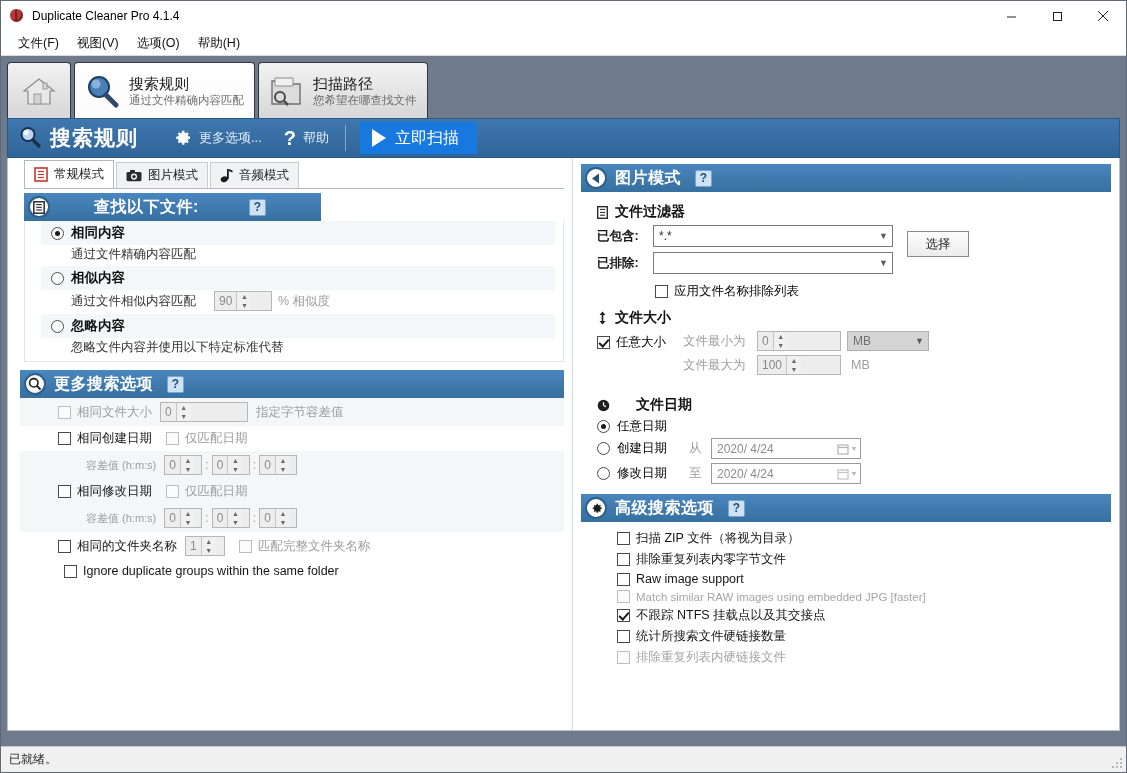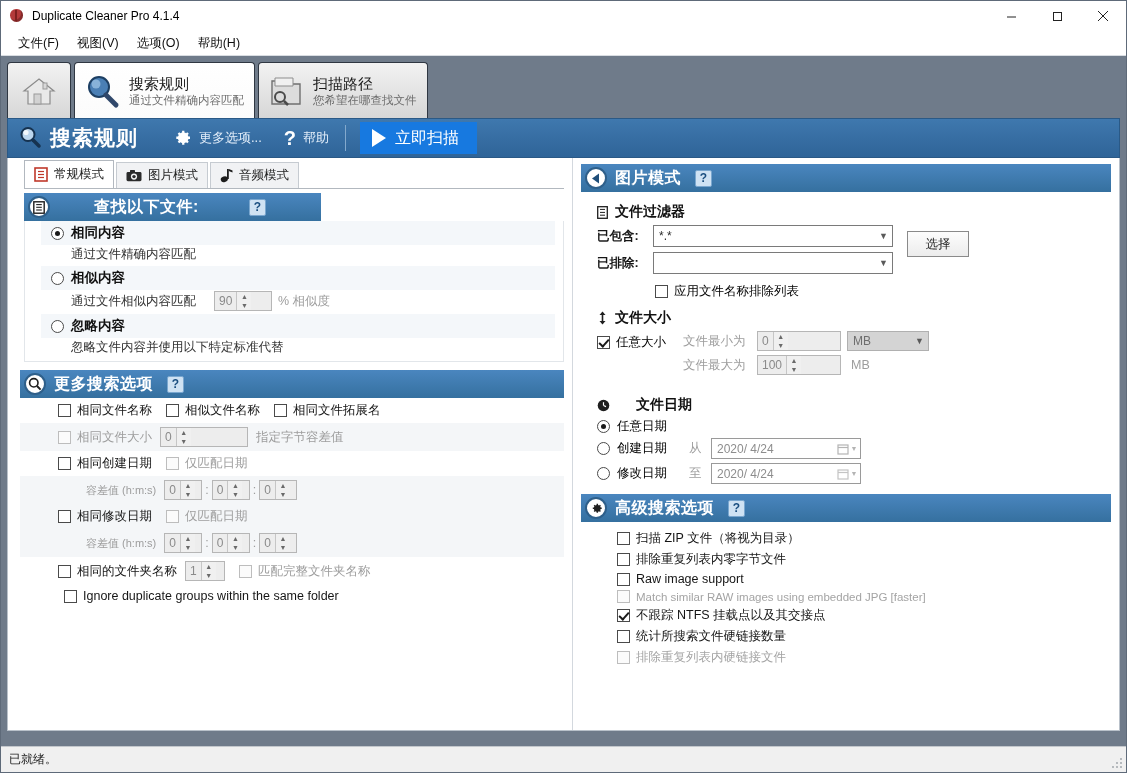--- a/index.html
+++ b/index.html
@@ -444,30 +444,20 @@
           <svg width="14" height="14" viewBox="0 0 14 14">
             <circle cx="5.8" cy="5.8" r="4.2" fill="none" stroke="#1f1f1f" stroke-width="1.6"></circle>
             <line x1="9" y1="9" x2="12.6" y2="12.6" stroke="#1f1f1f" stroke-width="2"></line>
           </svg>
         </span>
         <span class="stitle">更多搜索选项</span>
         <span class="helpbox">?</span>
       </div>
 
       <div class="msowrap">
-        <div class="msorow">
-          <span class="cb"></span>
-          <span>相同文件名称</span>
-          <span class="gap"></span>
-          <span class="cb"></span>
-          <span>相似文件名称</span>
-          <span class="gap"></span>
-          <span class="cb"></span>
-          <span>相同文件拓展名</span>
-        </div>
 
         <div class="msorow shade">
           <span class="cb dis"></span>
           <span class="txtdis">相同文件大小</span>
           <span class="spin" style="width:88px;margin-left:8px;">
             <span class="val">0</span>
             <span class="arrows">
                 <i>▲</i>
                 <i>▼</i>
               </span>

